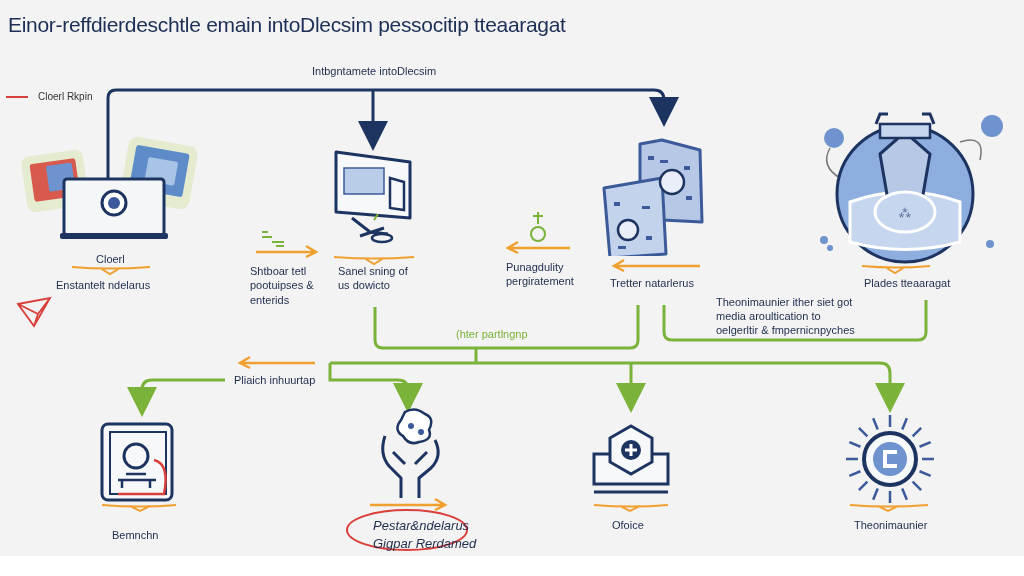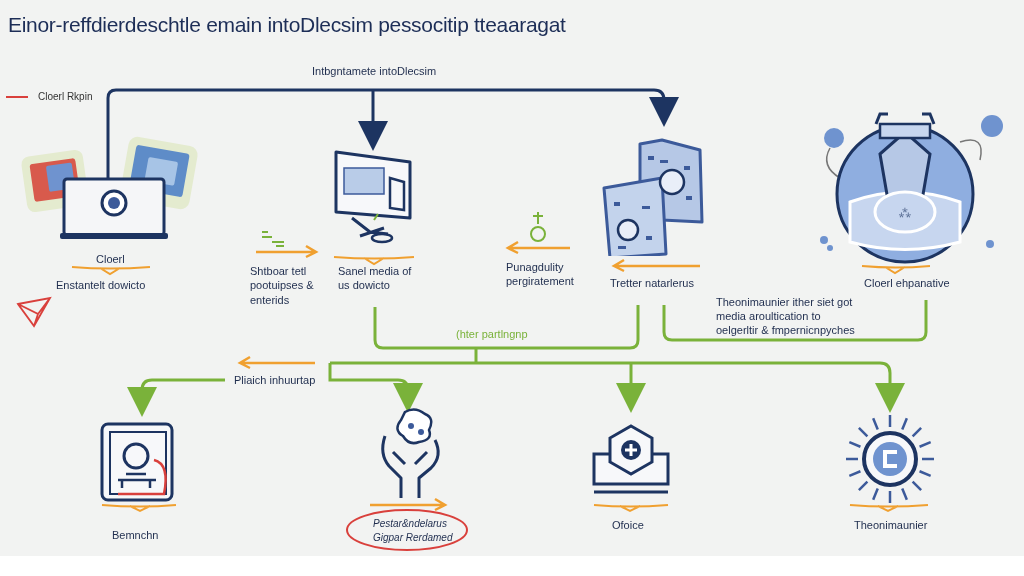--- a/index.html
+++ b/index.html
@@ -83,34 +83,34 @@
   <rect x="28" y="30" width="26" height="26" rx="2" fill="#6f93cf" transform="rotate(-8 35 46)"></rect>
   <rect x="104" y="6" width="70" height="64" rx="9" fill="#e4ebcf" transform="rotate(10 139 38)"></rect>
   <rect x="112" y="14" width="54" height="44" rx="3" fill="#5e8cc8" transform="rotate(10 139 38)"></rect>
   <rect x="126" y="24" width="30" height="24" rx="2" fill="#a7c4e6" transform="rotate(10 139 38)"></rect>
   <rect x="44" y="44" width="100" height="56" rx="3" fill="#f5f6f8" stroke="#1d3461" stroke-width="3"></rect>
   <rect x="40" y="98" width="108" height="6" rx="2" fill="#1d3461"></rect>
   <circle cx="94" cy="68" r="12" fill="#ffffff" stroke="#1d3461" stroke-width="3"></circle>
   <circle cx="94" cy="68" r="6" fill="#3c5a9a"></circle>
 </svg>
 <div class="abs lbl" style="left:96px;top:252px">Cloerl</div>
-<div class="abs lbl" style="left:56px;top:278px">Enstantelt dowicto</div>
+<div class="abs lbl" style="left:56px;top:278px">Enstantelt ndelarus</div>
 
 <svg class="node-icon" style="left:330px;top:148px" width="90" height="100">
   <path d="M6,4 L80,14 L80,70 L6,64 Z" fill="#f7f8fa" stroke="#1d3461" stroke-width="3" stroke-linejoin="round"></path>
   <rect x="14" y="20" width="40" height="26" fill="#b9cce8" stroke="#3c5a9a" stroke-width="1.5"></rect>
   <path d="M60,30 L74,34 L74,62 L60,60 Z" fill="none" stroke="#1d3461" stroke-width="2.5"></path>
   <path d="M22,70 L40,84 L58,86 M30,88 L54,80" stroke="#1d3461" stroke-width="3" fill="none"></path>
   <ellipse cx="52" cy="90" rx="10" ry="4" fill="none" stroke="#1d3461" stroke-width="2.5"></ellipse>
   <path d="M44,72 L48,66" stroke="#7ab23a" stroke-width="2"></path>
 </svg>
 <div class="abs lbl" style="left:250px;top:264px;white-space:pre">Shtboar tetl
 pootuipses &amp;
 enterids</div>
-<div class="abs lbl" style="left:338px;top:264px;white-space:pre">Sanel media of
+<div class="abs lbl" style="left:338px;top:264px;white-space:pre">Sanel sning of
 us dowicto</div>
 <svg class="node-icon" style="left:258px;top:228px" width="40" height="22">
   <path d="M4,4 h6 M4,9 h10 M14,14 h12 M18,18 h8" stroke="#7ab23a" stroke-width="2"></path>
 </svg>
 
 <svg class="node-icon" style="left:600px;top:136px" width="110" height="120">
   <path d="M40,8 L62,4 L100,14 L102,86 L62,84 L40,80 Z" fill="#b6c8e6" stroke="#3c5a9a" stroke-width="3" stroke-linejoin="round"></path>
   <path d="M4,52 L62,42 L66,118 L10,122 Z" fill="#c3d3ec" stroke="#3c5a9a" stroke-width="3" stroke-linejoin="round"></path>
   <circle cx="72" cy="46" r="12" fill="#e9eef8" stroke="#1d3461" stroke-width="2.5"></circle>
   <circle cx="28" cy="94" r="10" fill="#e9eef8" stroke="#1d3461" stroke-width="2.5"></circle>
@@ -142,21 +142,21 @@
   <path d="M40,90 Q95,70 150,90 L150,130 Q95,145 40,130 Z" fill="#c7d6ef" stroke="#ffffff" stroke-width="3"></path>
   <path d="M70,42 L95,20 L120,42 L110,100 L80,100 Z" fill="#b6c8e6" stroke="#1d3461" stroke-width="3"></path>
   <rect x="70" y="12" width="50" height="14" fill="#c7d6ef" stroke="#1d3461" stroke-width="2.5"></rect>
   <path d="M66,12 L70,2 L78,2 M124,12 L120,2 L112,2" stroke="#1d3461" stroke-width="3" fill="none"></path>
   <ellipse cx="95" cy="100" rx="30" ry="20" fill="#c7d6ef" stroke="#ffffff" stroke-width="3"></ellipse>
   <text x="95" y="104" text-anchor="middle" font-size="11" fill="#5a6f95" font-family="Liberation Sans, sans-serif">⁂</text>
   <circle cx="14" cy="128" r="4" fill="#6f93cf"></circle>
   <circle cx="20" cy="136" r="3" fill="#6f93cf"></circle>
   <circle cx="180" cy="132" r="4" fill="#6f93cf"></circle>
 </svg>
-<div class="abs lbl" style="left:864px;top:276px">Cloerl ehpanative</div>
+<div class="abs lbl" style="left:864px;top:276px">Plades tteaaragat</div>
 
 <div class="abs lbl" style="left:312px;top:64px">Intbgntamete intoDlecsim</div>
 
 <div class="abs lbl-green" style="left:456px;top:328px">(hter partlngnp</div>
 <div class="abs lbl" style="left:716px;top:296px;white-space:pre;line-height:1.25">Theonimaunier ither siet got
 media aroultication to
 oelgerltir &amp; fmpernicnpyches</div>
 <div class="abs lbl" style="left:234px;top:373px">Pliaich inhuurtap</div>
 
 <svg class="node-icon" style="left:98px;top:418px" width="90" height="85">
@@ -167,21 +167,21 @@
   <path d="M56,42 Q72,46 66,76 L20,76" stroke="#d9403c" stroke-width="2.5" fill="none"></path>
 </svg>
 <div class="abs lbl" style="left:112px;top:528px">Bemnchn</div>
 
 <svg class="node-icon" style="left:375px;top:406px" width="70" height="94">
   <path d="M30,6 Q40,0 50,8 Q60,12 54,24 Q58,34 44,36 Q34,40 28,30 Q18,24 26,14 Z" fill="#ffffff" stroke="#1d3461" stroke-width="2.5"></path>
   <circle cx="36" cy="20" r="3" fill="#3c5a9a"></circle>
     <circle cx="46" cy="26" r="3" fill="#3c5a9a"></circle>
   <path d="M10,30 Q4,48 14,60 L26,72 L26,92 M18,46 L30,58 M60,34 Q68,50 56,62 L44,72 L44,92 M52,46 L40,58" stroke="#1d3461" stroke-width="3" fill="none" stroke-linejoin="round"></path>
 </svg>
-<div class="abs" style="left:373px;top:517px;font-size:10px;font-style:italic;color:#1f2d4e;white-space:pre;line-height:1.35">Pestar&amp;ndelarus
+<div class="abs" style="left:373px;top:517px;font-size:13px;font-style:italic;color:#1f2d4e;white-space:pre;line-height:1.35">Pestar&amp;ndelarus
 Gigpar Rerdamed</div>
 
 <svg class="node-icon" style="left:590px;top:422px" width="84" height="76">
   <path d="M4,32 L78,32 L78,62 L4,62 Z" fill="#f7f8fa" stroke="#1d3461" stroke-width="3"></path>
   <path d="M41,4 L62,16 L62,40 L41,52 L20,40 L20,16 Z" fill="#f7f8fa" stroke="#1d3461" stroke-width="3"></path>
   <circle cx="41" cy="28" r="10" fill="#1d3461"></circle>
   <path d="M35,28 h12 M41,22 v12" stroke="#ffffff" stroke-width="3"></path>
   <path d="M4,70 L78,70" stroke="#1d3461" stroke-width="3"></path>
 </svg>
 <div class="abs lbl" style="left:612px;top:518px">Ofoice</div>

